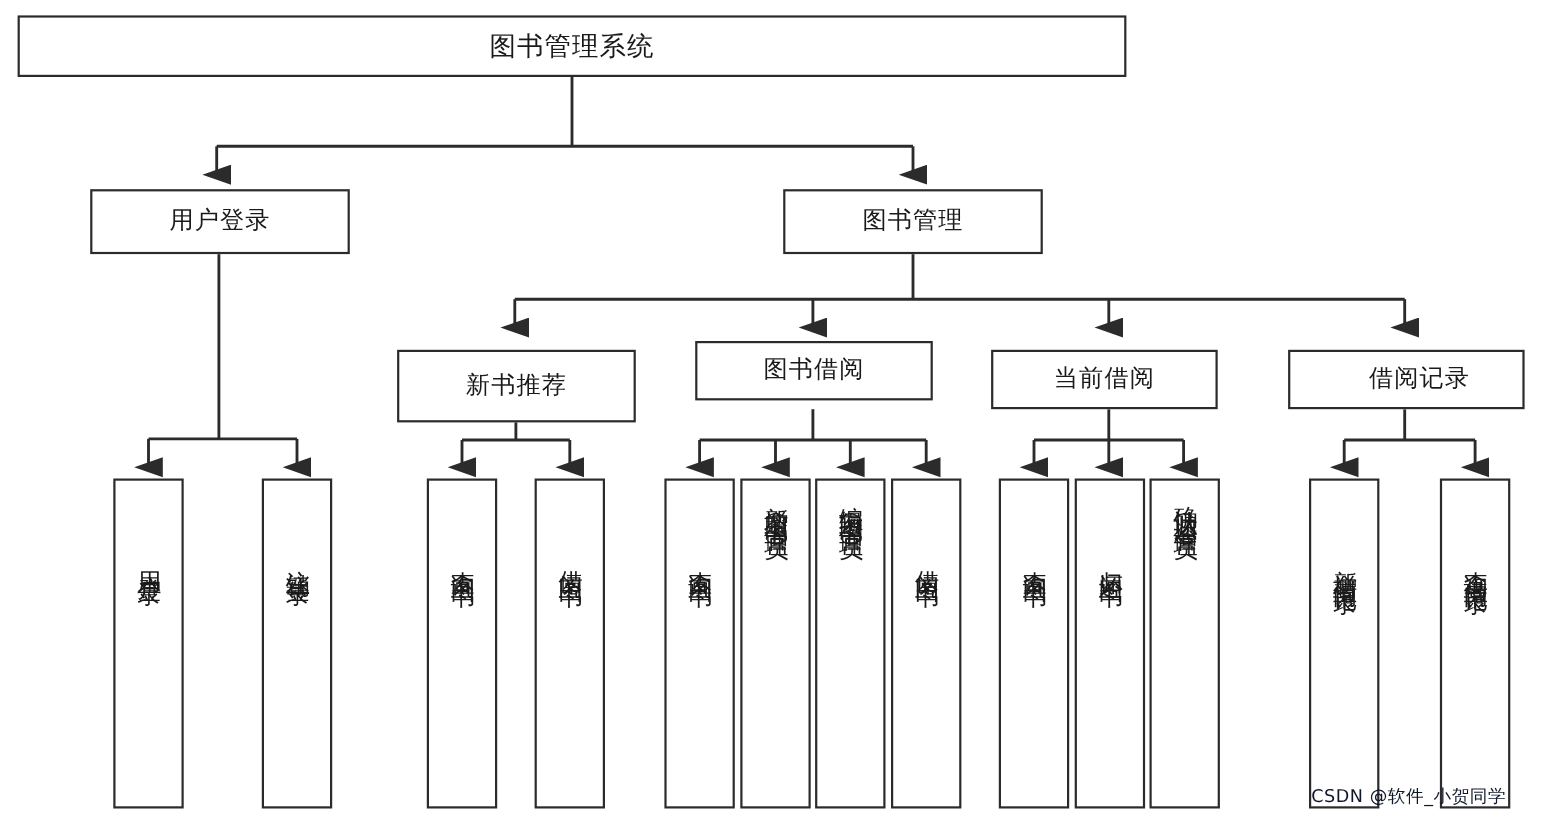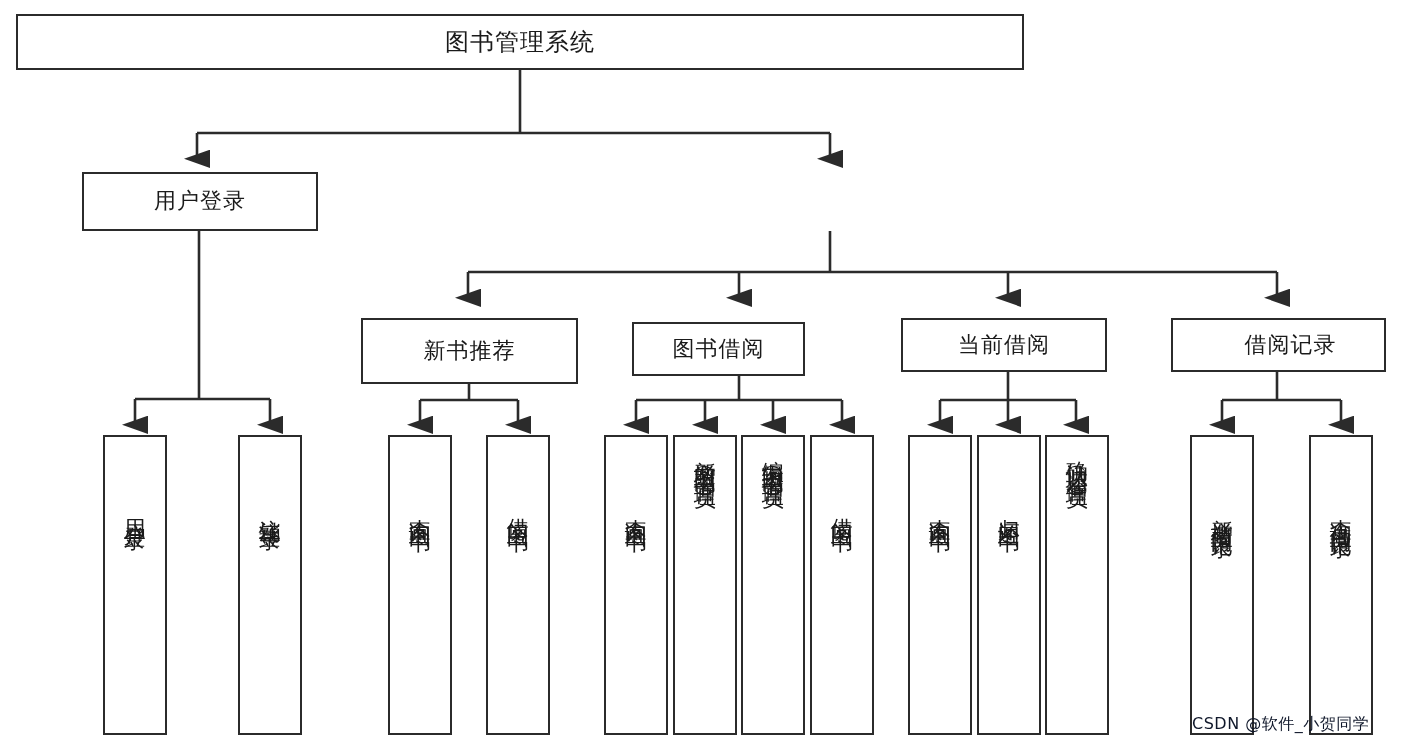--- a/index.html
+++ b/index.html
@@ -129,25 +129,28 @@
     </g>
   </svg>
 
   <div class="node horiz root" style="left:16px; top:14px; width:1008px; height:56px;">
     <span>图书管理系统</span>
   </div>
 
   <div class="node horiz" style="left:82px; top:172px; width:236px; height:59px;">
     <span>用户登录</span>
   </div>
+  <div class="node horiz" style="left:712px; top:172px; width:236px; height:59px;">
+    <span>图书管理</span>
+  </div>
 
   <div class="node horiz" style="left:361px; top:318px; width:217px; height:66px;">
     <span>新书推荐</span>
   </div>
-  <div class="node horiz" style="left:632px; top:322px; width:173px; height:54px;">
+  <div class="node horiz" style="left:632px; top:310px; width:216px; height:54px;">
     <span>图书借阅</span>
   </div>
   <div class="node horiz" style="left:901px; top:318px; width:206px; height:54px;">
     <span>当前借阅</span>
   </div>
   <div class="node horiz" style="left:1171px; top:318px; width:215px; height:54px;padding-left:24px;">
     <span>借阅记录</span>
   </div>
 
   <div class="node vert mid" style="left:103px; top:435px; width:64px; height:300px;">

